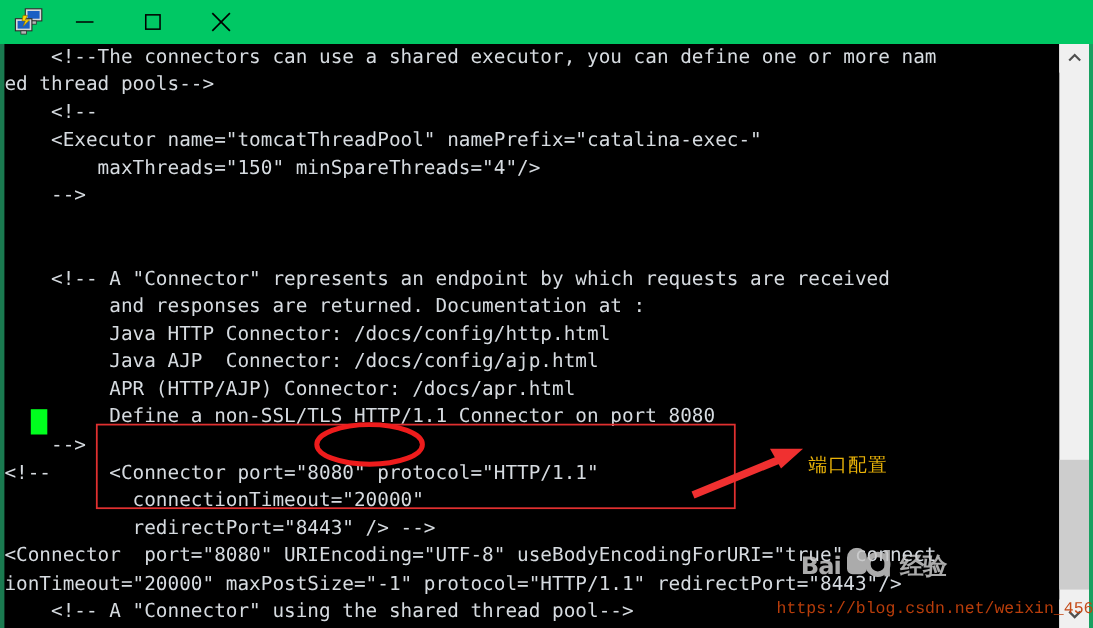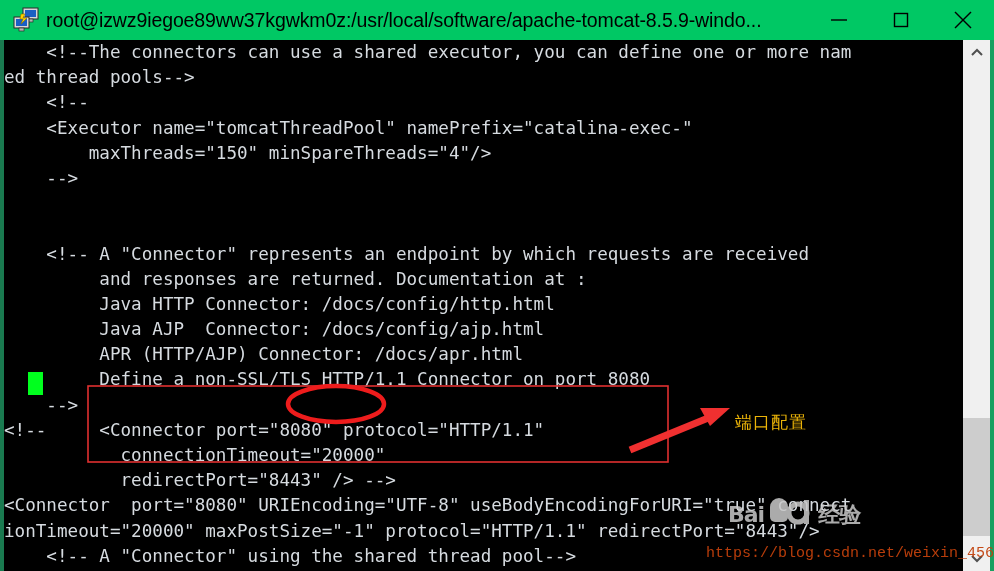--- a/index.html
+++ b/index.html
@@ -214,21 +214,20 @@
         <rect x="16" y="12" width="5" height="3" fill="#b5b5b5" stroke="#2b2b2b" stroke-width="0.7"></rect>
 
         <rect x="2" y="10" width="15" height="11" fill="#d8d8d8" stroke="#2b2b2b" stroke-width="1"></rect>
         <rect x="4" y="12" width="11" height="7" fill="#1a5fc4"></rect>
         <rect x="7" y="21" width="5" height="3" fill="#b5b5b5" stroke="#2b2b2b" stroke-width="0.7"></rect>
 
         <polygon points="9,7 13,7 11,11 15,11 9,17 11,12 8,12" fill="#ffd400" stroke="#8a6d00" stroke-width="0.6"></polygon>
       </svg>
     </div>
 
-    <div id="title-text">root@izwz9iegoe89ww37kgwkm0z:/usr/local/software/apache-tomcat-8.5.9-windo...</div>
 
     <div class="winbtn">
       <svg width="24" height="24" viewBox="0 0 24 24">
         <line x1="4" y1="12" x2="20" y2="12" stroke="#000" stroke-width="1.4"></line>
       </svg>
     </div>
     <div class="winbtn">
       <svg width="24" height="24" viewBox="0 0 24 24">
         <rect x="5.5" y="5.5" width="13" height="13" fill="none" stroke="#000" stroke-width="1.4"></rect>
       </svg>

